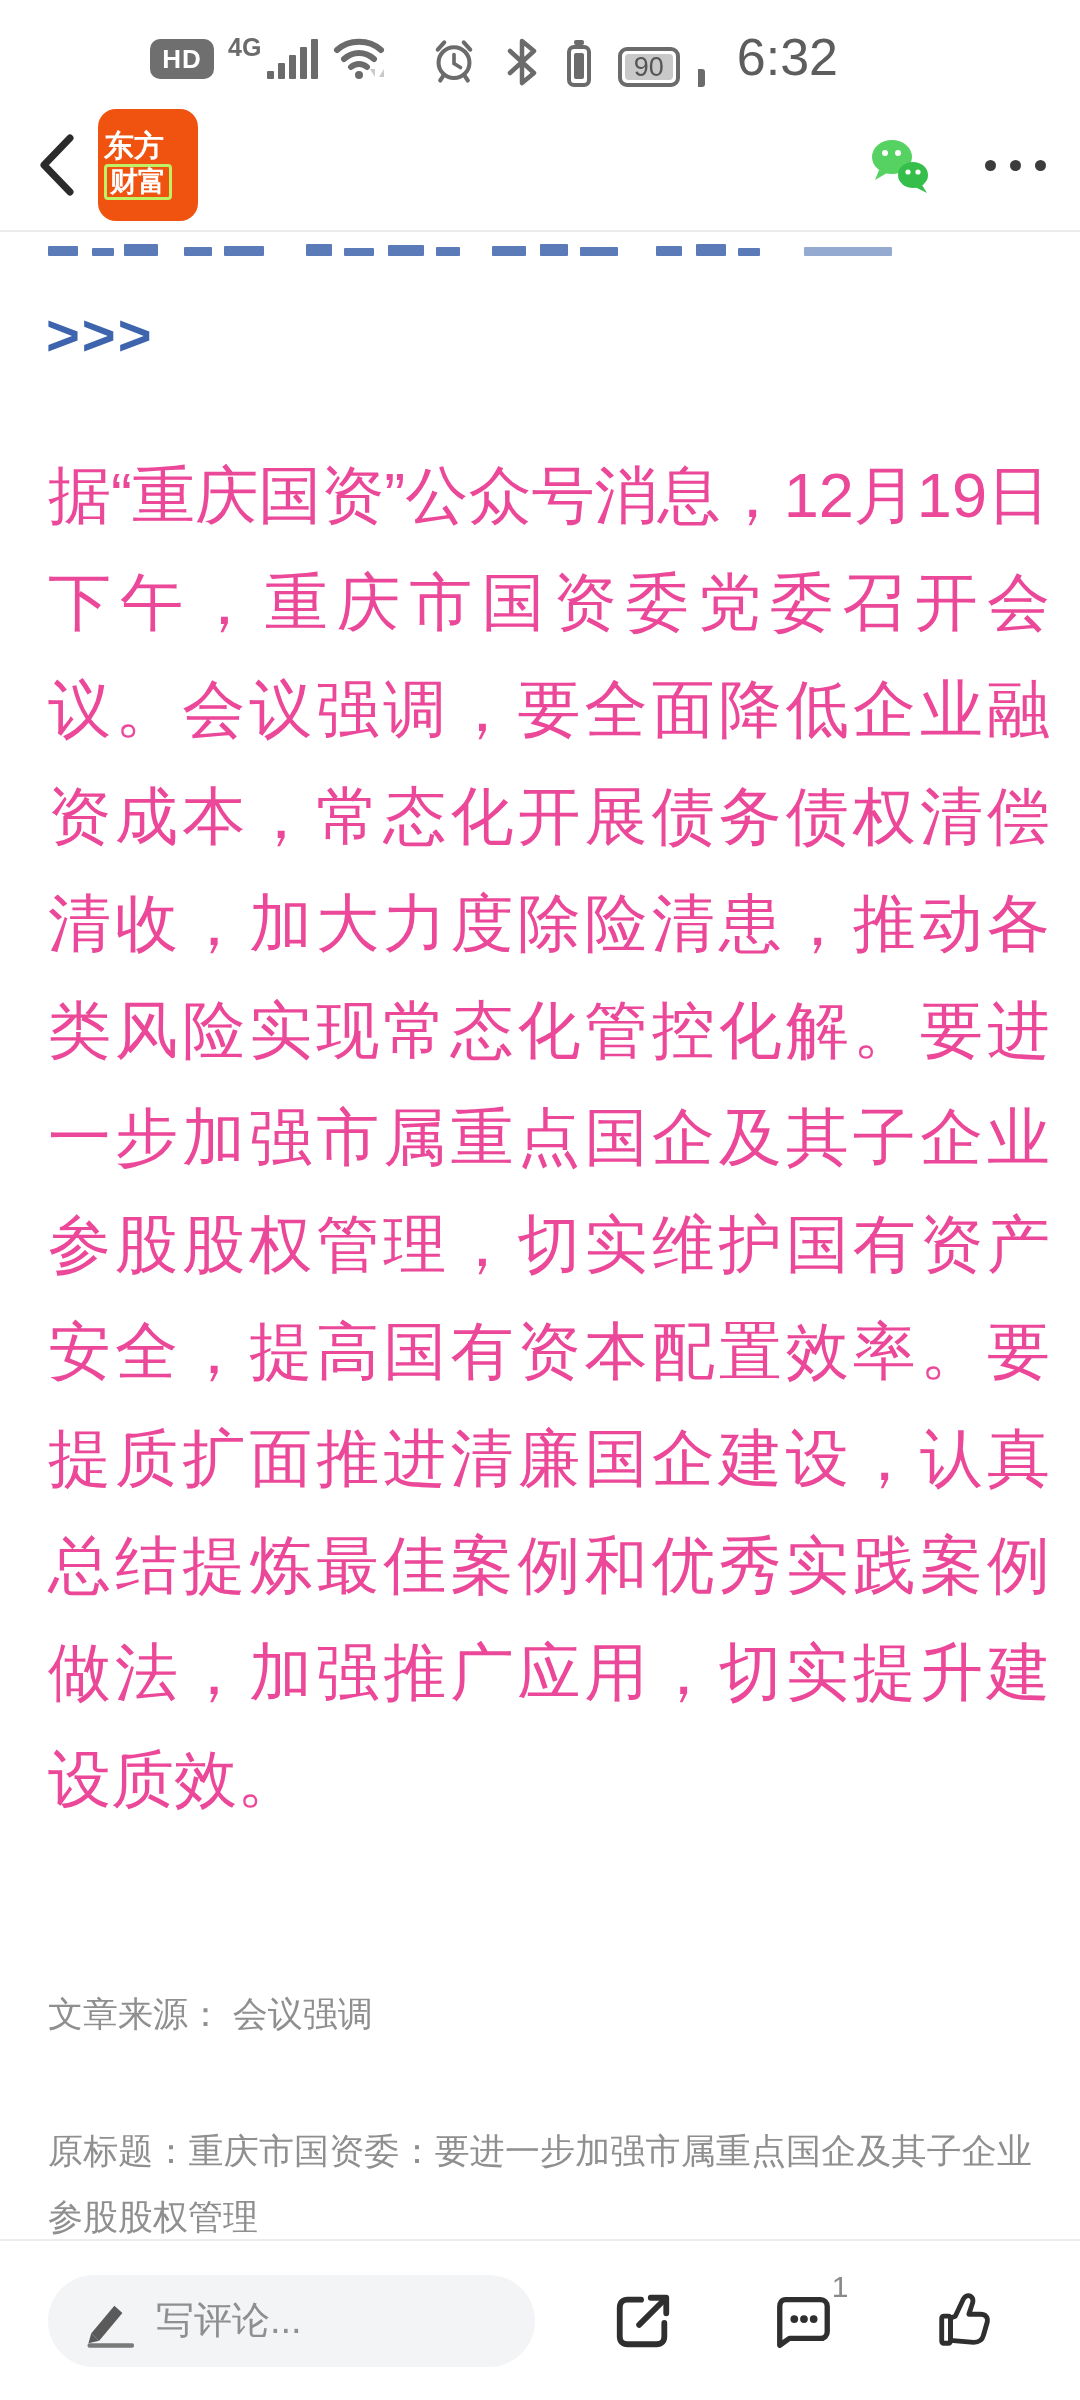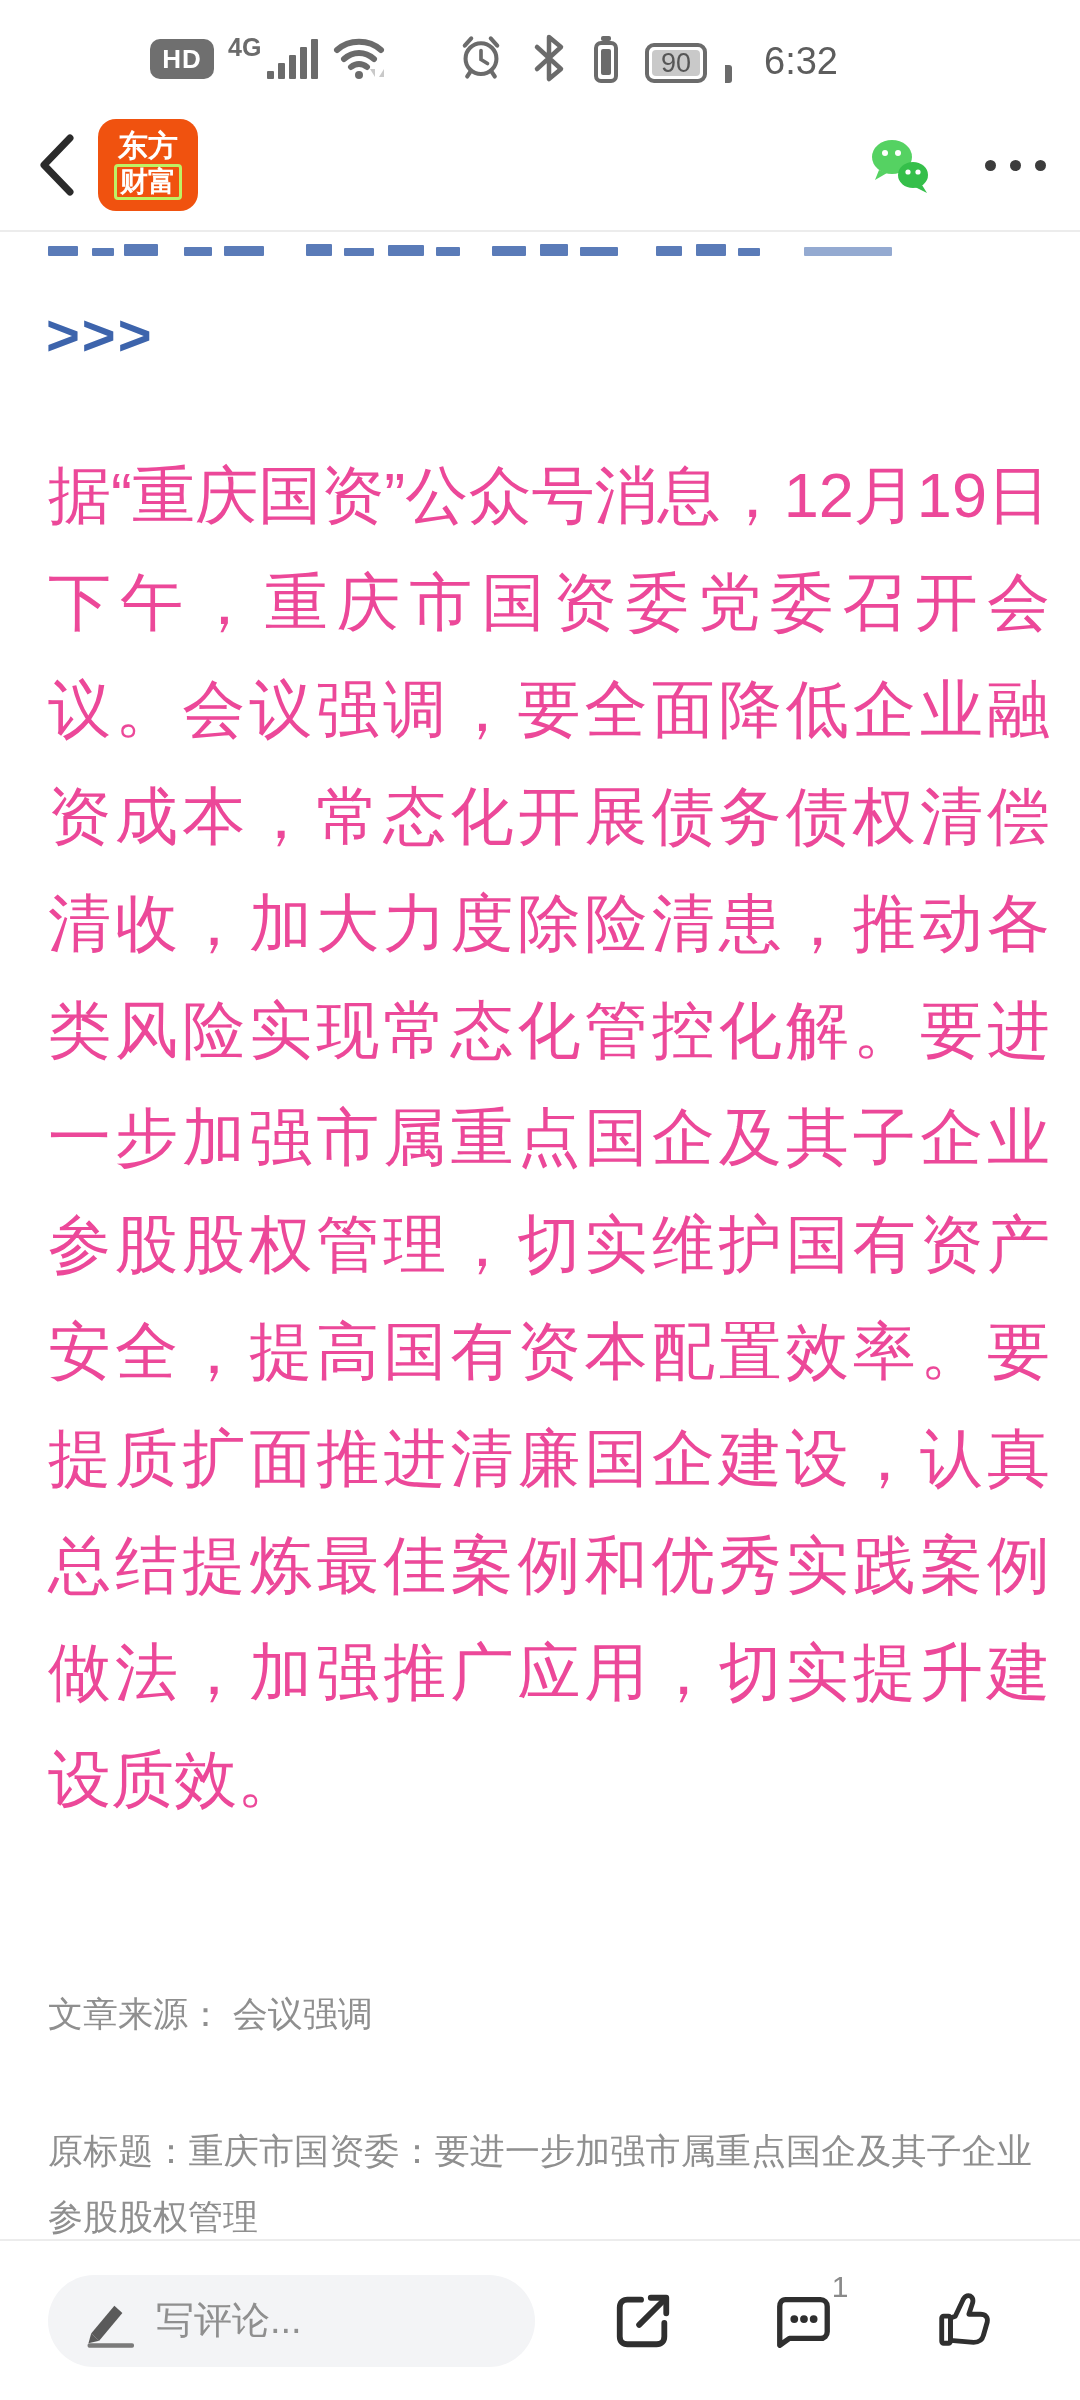--- a/index.html
+++ b/index.html
@@ -27,31 +27,31 @@
   .sb-right { display:flex; align-items:flex-end; gap:26px; }
   .battery {
     position:relative; width:62px; height:40px; border:4px solid #6b6b6b;
     border-radius:9px; display:flex; align-items:center; justify-content:center;
   }
   .battery .fill {
     position:absolute; inset:3px; background:#c9c9c9; border-radius:4px;
   }
   .battery .pct { position:relative; font-size:27px; color:#555; z-index:1; }
   .bat-cap { width:7px; height:18px; background:#6b6b6b; border-radius:0 3px 3px 0; margin-left:-8px; }
-  .sb-time { font-size:38px; color:#5d5d5d; margin-left:6px; }
+  .sb-time { font-size:52px; color:#5d5d5d; margin-left:6px; }
   
   .header {
     position:absolute; top:100px; left:0; width:1080px; height:132px;
     background:#fff; border-bottom:2px solid #ececec;
     display:flex; align-items:center; padding:0 34px;
   }
   .back-btn { width:56px; height:80px; display:flex; align-items:center; }
   .app-logo {
-    width:100px; height:92px; background:#f0520f; border-radius:18px;
-    margin-left:8px; display:flex; flex-direction:column; align-items:center;
+    width:100px; height:112px; background:#f0520f; border-radius:18px;
+    margin-left:8px; display:flex; flex-direction:column; align-items:flex-start;
     justify-content:center; gap:2px; padding:6px;
   }
   .app-logo .l1 { color:#fff; font-weight:bold; font-size:30px; line-height:32px; }
   .app-logo .l2 {
     color:#fff; font-weight:bold; font-size:28px; line-height:30px;
     border:3px solid #bef264; border-radius:4px; padding:0 3px;
   }
   .header-title {
     position:absolute; left:50%; top:50%; transform:translate(-50%,-50%);
     font-size:46px; font-weight:600; color:#141414; white-space:nowrap;

